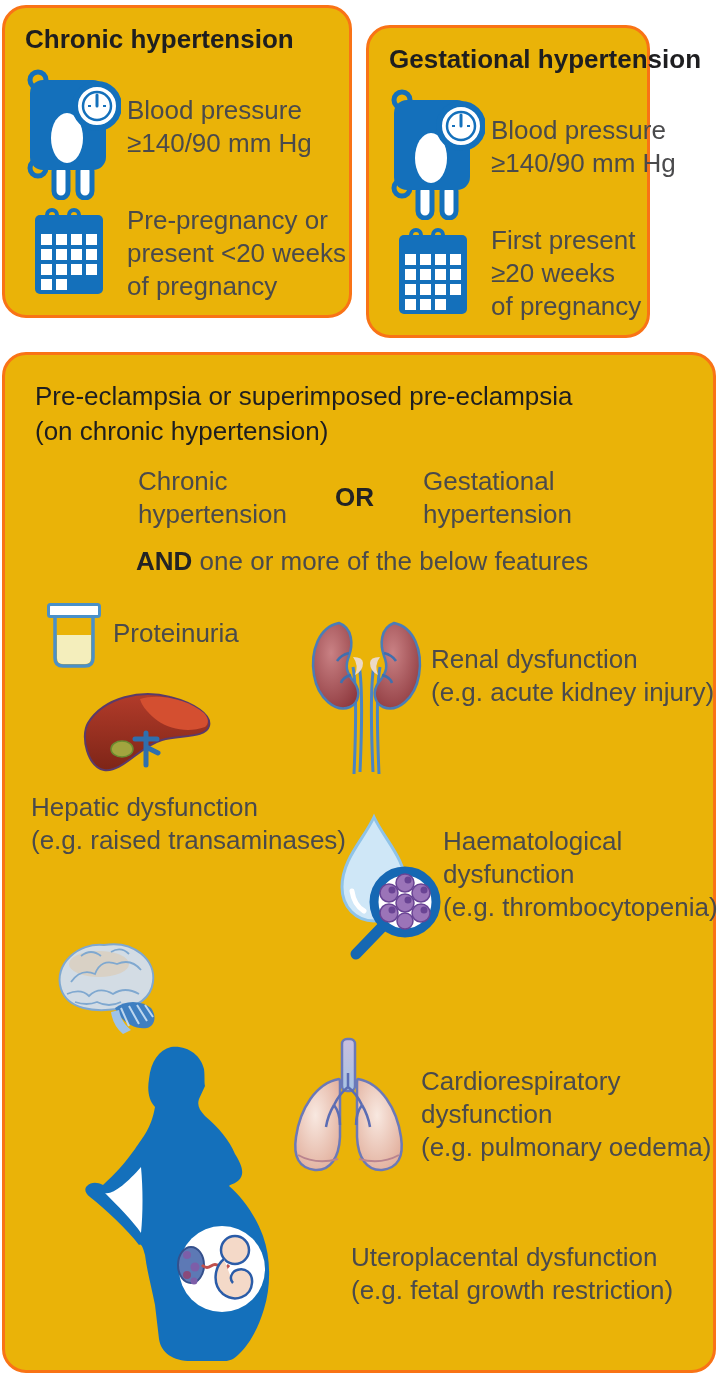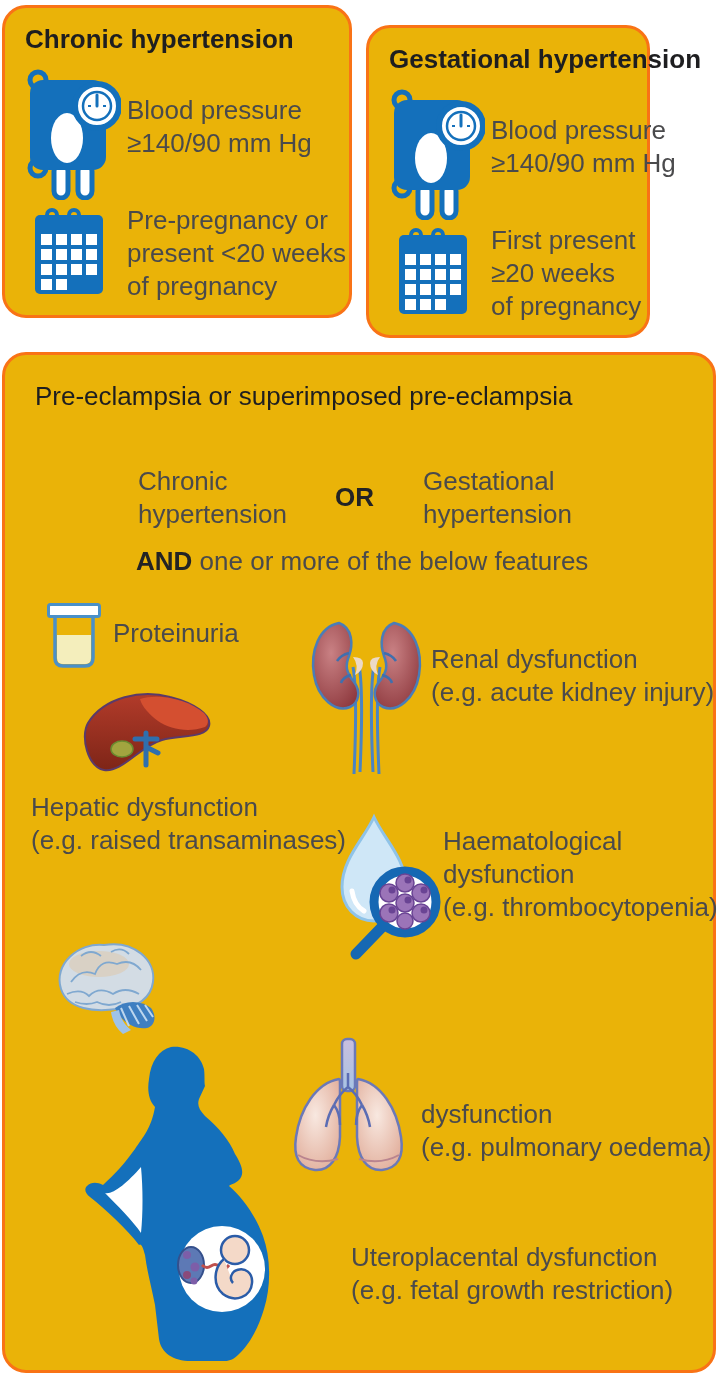--- a/index.html
+++ b/index.html
@@ -115,21 +115,21 @@
     <div class="t" style="left:122px;top:196px;">
       <span>First present</span><br>
       <span>≥20 weeks</span><br>
       <span>of pregnancy</span>
     </div>
   </div>
 
   <div class="box" style="left:2px;top:352px;width:714px;height:1021px;">
 
     <div class="main-title" style="left:30px;top:24px;">
-      <span>Pre-eclampsia or superimposed pre-eclampsia</span><br>
+      <span>Pre-eclampsia or superimposed pre-eclampsia</span><br><span>(on chronic hypertension)</span>
     </div>
 
     <div class="t" style="left:133px;top:110px;">
       <span>Chronic</span><br><span>hypertension</span>
     </div>
     <div class="t bold" style="left:330px;top:126px;">OR</div>
     <div class="t" style="left:418px;top:110px;">
       <span>Gestational</span><br><span>hypertension</span>
     </div>
 
@@ -239,21 +239,21 @@
       <rect x="56" y="2" width="13" height="52" rx="5" fill="url(#trach)" stroke="#6b79b8" stroke-width="2.5"></rect>
       <path d="M53,42 C30,46 14,72 10,100 C7,120 13,131 29,133 C44,134 53,121 54,100 L54,48 C54,44 54,42 53,42 Z" fill="url(#lung)" stroke="#6b79b8" stroke-width="2.5"></path>
       <path d="M72,42 C95,46 111,72 115,100 C118,120 112,131 96,133 C81,134 72,121 71,100 L71,48 C71,44 71,42 72,42 Z" fill="url(#lung)" stroke="#6b79b8" stroke-width="2.5"></path>
       <g fill="none" stroke="#5b6db4" stroke-width="2.5">
         <path d="M62,36 v14 M62,50 q-8,6 -14,18 M62,50 q8,6 14,18"></path>
         <path d="M48,68 q-6,10 -8,22 M48,68 q6,8 6,20 M76,68 q6,10 8,22 M76,68 q-6,8 -6,20"></path>
       </g>
       <path d="M12,118 q18,10 40,4 M113,118 q-18,10 -40,4" fill="none" stroke="#b9848f" stroke-width="2"></path>
     </svg>
     <div class="t" style="left:416px;top:710px;">
-      <br><span>dysfunction</span><br><span>(e.g. pulmonary oedema)</span>
+      <span>Cardiorespiratory</span><br><span>dysfunction</span><br><span>(e.g. pulmonary oedema)</span>
     </div>
 
     <div class="woman-clip" style="left:78px;top:688px;width:190px;height:318px;">
       <svg width="190" height="318" viewBox="0 0 190 318">
         <path d="M88,4
                  C 104,2 118,12 121,26
                  C 122,34 121,39 122,43
                  L 116,56
                  C 114,62 116,67 122,73
                  C 136,85 146,97 152,111

